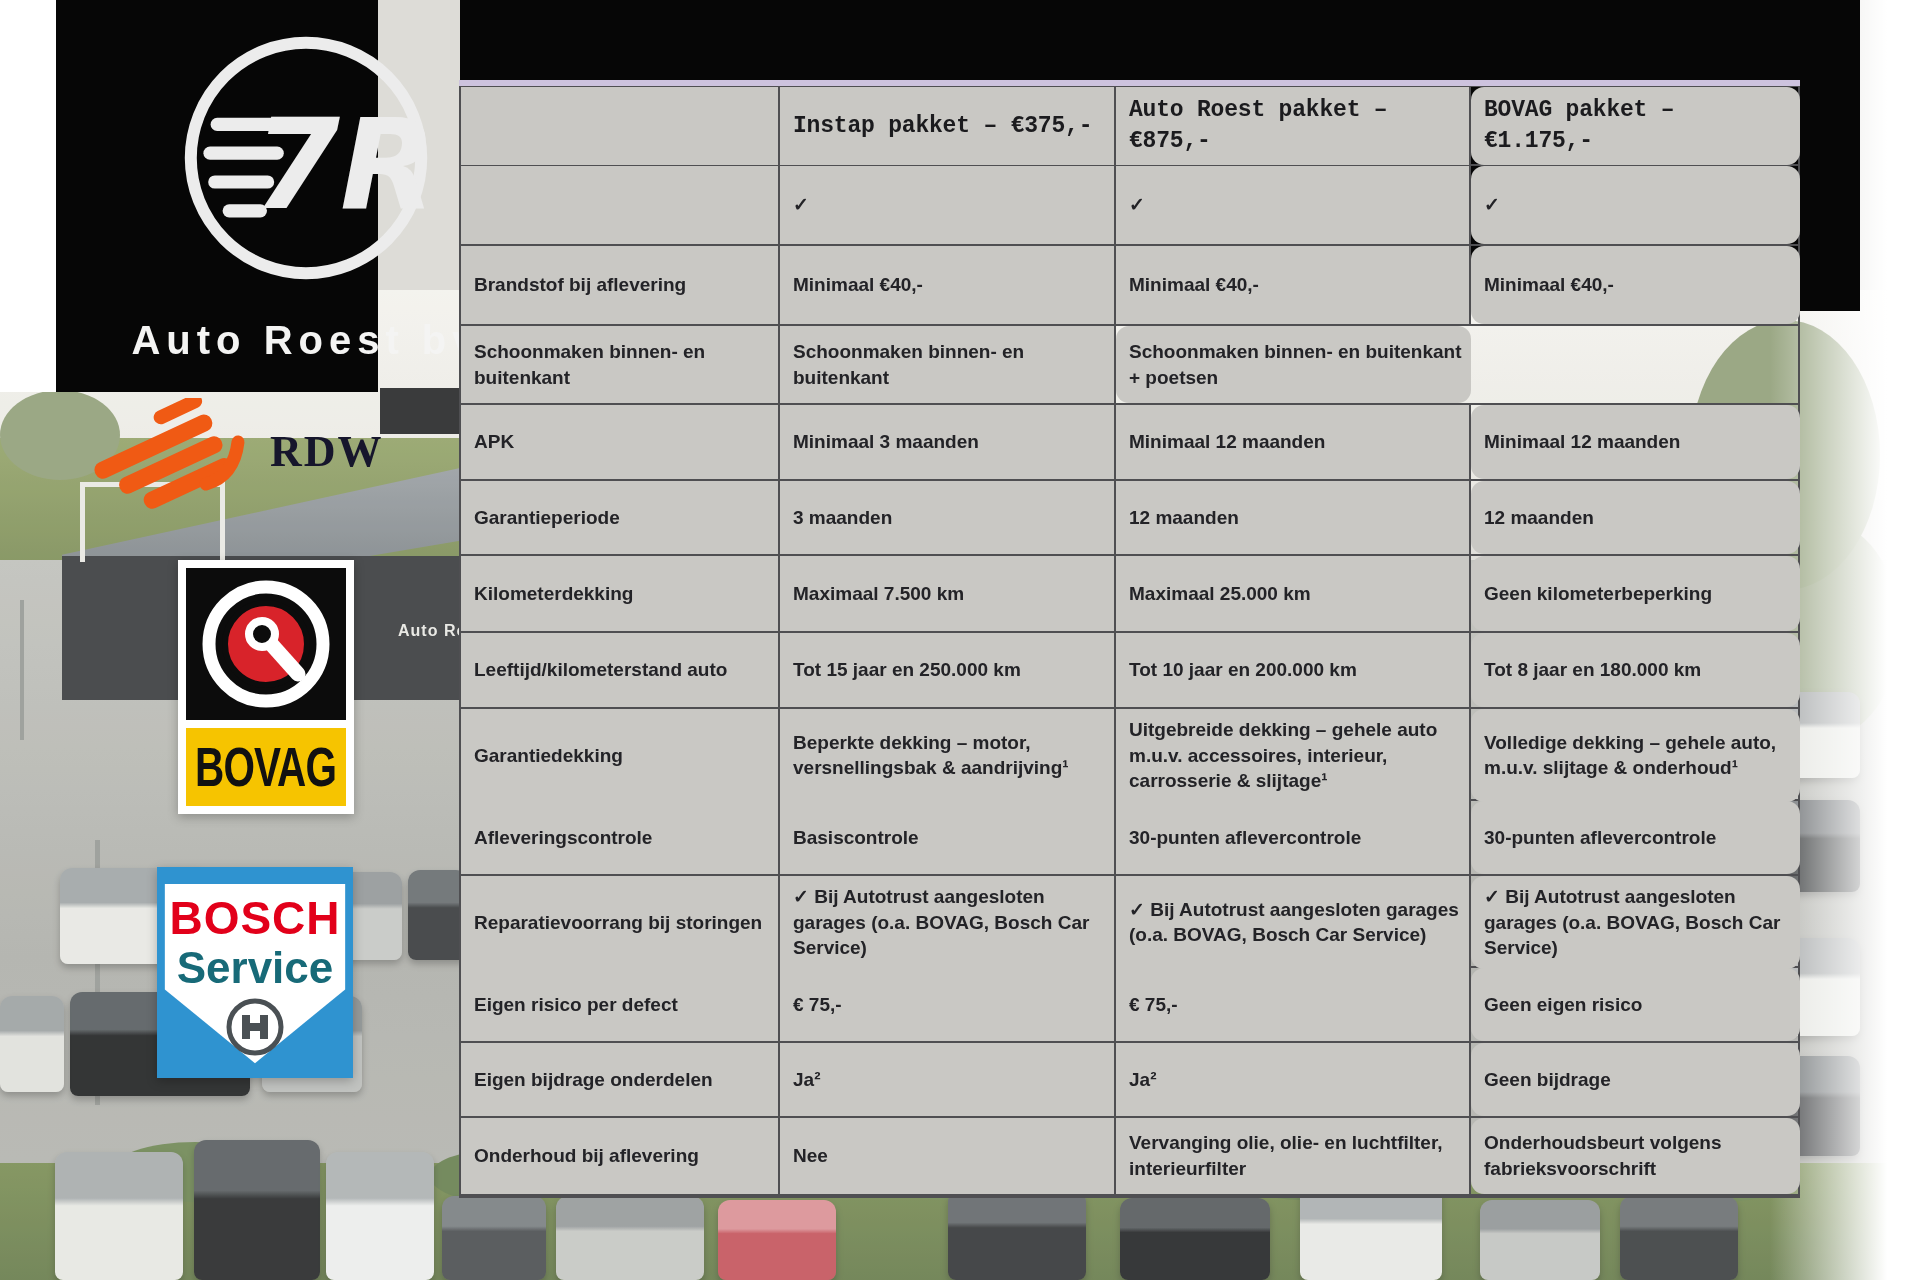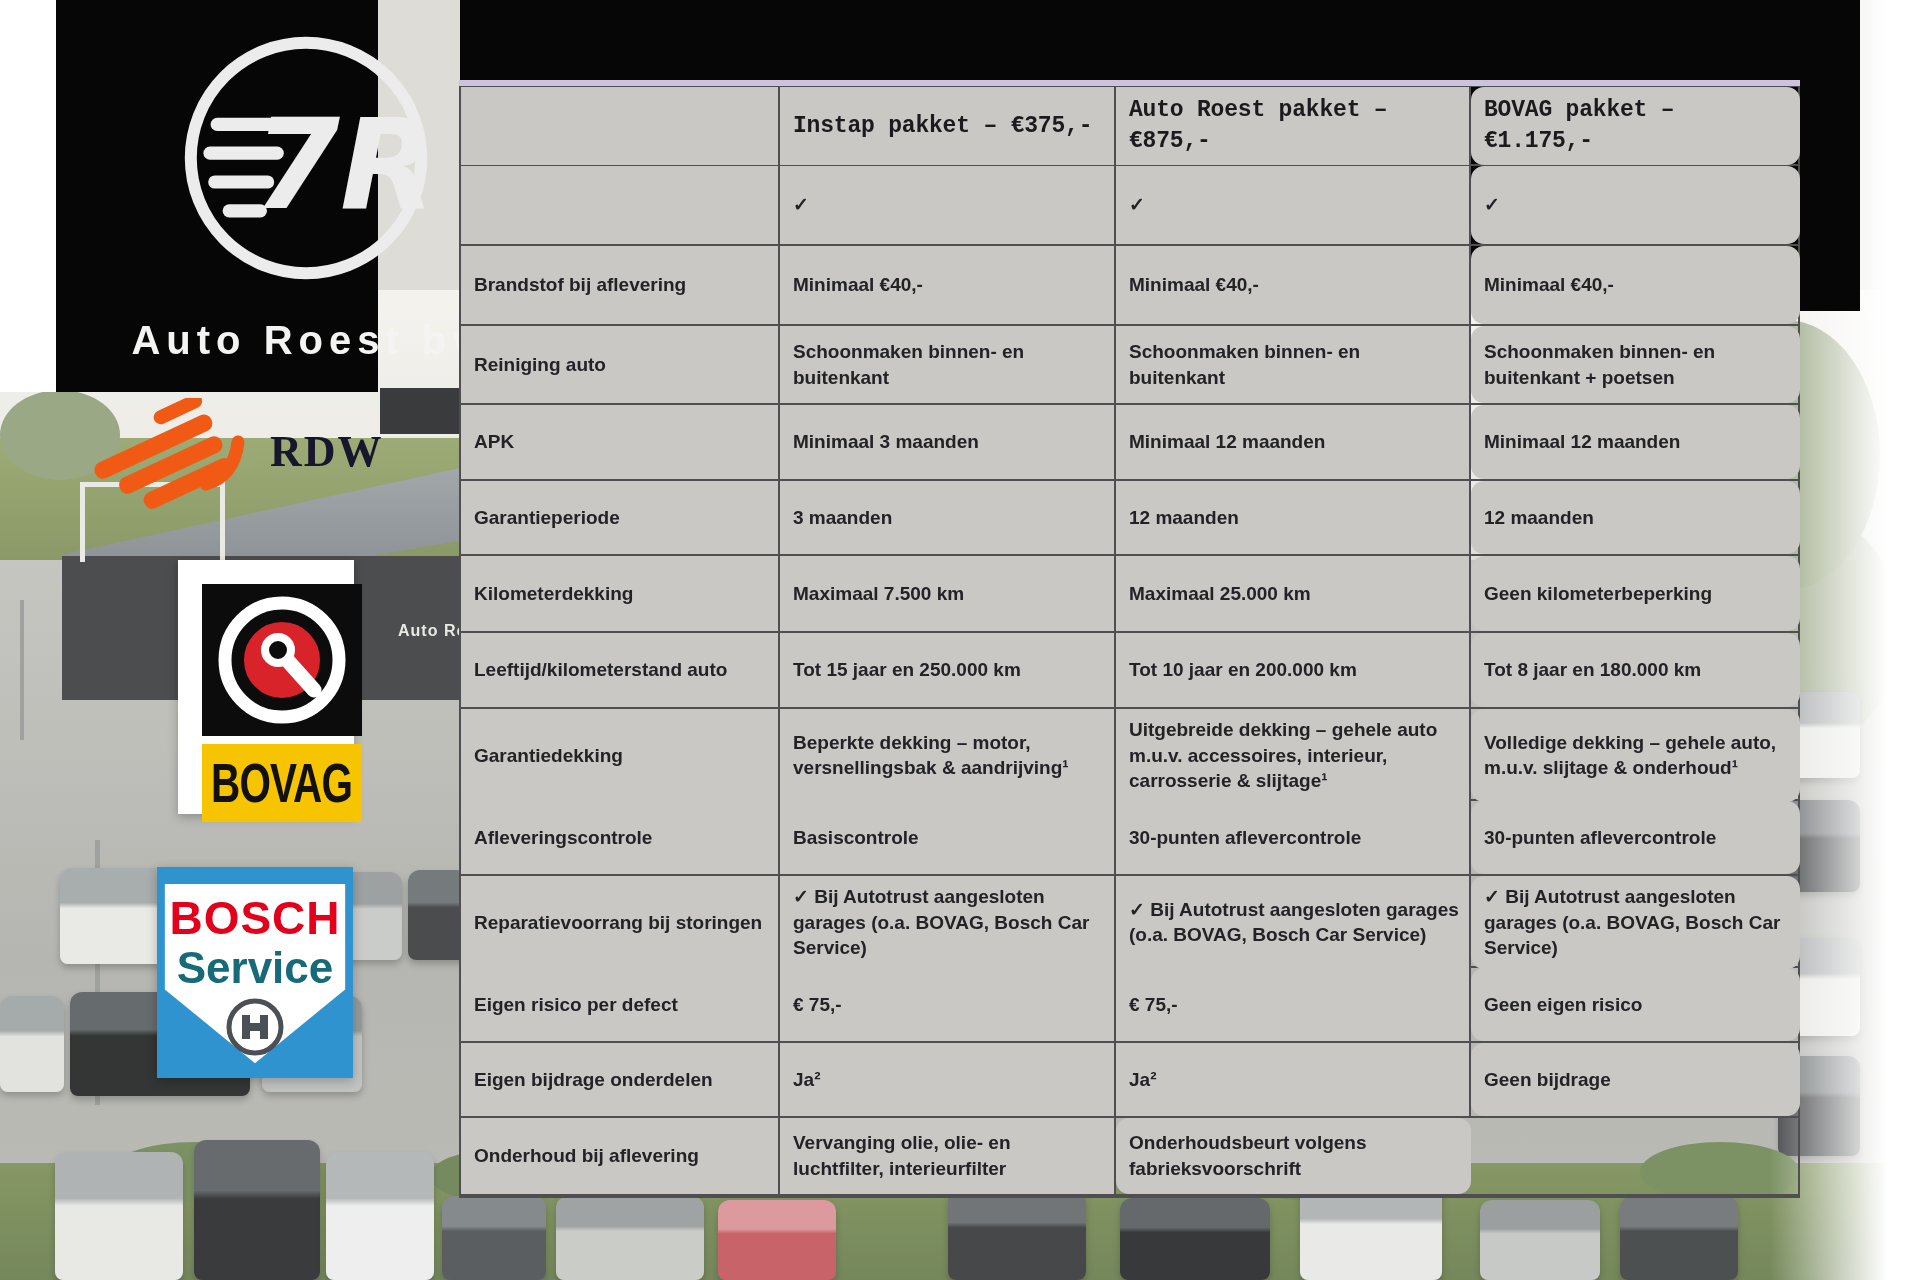--- a/index.html
+++ b/index.html
@@ -44,21 +44,21 @@
   .brand-logo{left:118px;top:26px;width:264px;height:264px;}
   .brand-name{left:60px;top:318px;width:380px;text-align:center;color:#f4f4f3;
       font-size:40px;font-weight:bold;letter-spacing:6px;white-space:nowrap;}
 
   
   .rdw{left:70px;top:398px;width:345px;height:125px;}
   .rdw-wing{position:absolute;left:0;top:0;width:230px;height:125px;}
   .rdw-text{position:absolute;left:200px;top:28px;font-family:"Liberation Serif",serif;
       font-weight:bold;font-size:44px;color:#16162c;letter-spacing:2px;}
   .bovag{left:178px;top:560px;width:176px;height:254px;background:#ffffff;
-         padding:24px;box-shadow:0 3px 10px rgba(0,0,0,.25);}
+         padding:8px;box-shadow:0 3px 10px rgba(0,0,0,.25);}
   .bovag-top{width:160px;height:152px;background:#0c0c0c;}
   .bovag-band{width:160px;height:78px;background:#f6c400;display:flex;
       align-items:center;justify-content:center;margin-top:8px;}
   .bovag-band span{font-size:44px;font-weight:bold;color:#111;
       transform:scale(.92,1.28);letter-spacing:-1px;}
   .bosch{left:157px;top:867px;width:196px;height:211px;background:#2f93d0;
          box-shadow:0 3px 10px rgba(0,0,0,.25);}
   .bosch-shield{position:absolute;left:0;top:0;width:196px;height:211px;background:#ffffff;
       clip-path:polygon(4% 8%,96% 8%,96% 58%,50% 93%,4% 58%);}
   .bosch-line1{position:absolute;left:0;top:24px;width:196px;text-align:center;
@@ -214,21 +214,20 @@
     </div>
 
     <div class="t-row" style="height:80px;">
       <div class="cell rlabel">Brandstof bij aflevering</div>
       <div class="cell">Minimaal €40,-</div>
       <div class="cell">Minimaal €40,-</div>
       <div class="cell">Minimaal €40,-</div>
     </div>
 
     <div class="t-row" style="height:79px;">
-      <div class="cell rlabel">Reiniging auto</div>
       <div class="cell">Schoonmaken binnen- en buitenkant</div>
       <div class="cell">Schoonmaken binnen- en buitenkant</div>
       <div class="cell">Schoonmaken binnen- en buitenkant + poetsen</div>
     </div>
 
     <div class="t-row" style="height:76px;">
       <div class="cell rlabel">APK</div>
       <div class="cell">Minimaal 3 maanden</div>
       <div class="cell">Minimaal 12 maanden</div>
       <div class="cell">Minimaal 12 maanden</div>
@@ -285,18 +284,19 @@
 
     <div class="t-row" style="height:75px;">
       <div class="cell rlabel">Eigen bijdrage onderdelen</div>
       <div class="cell">Ja²</div>
       <div class="cell">Ja²</div>
       <div class="cell">Geen bijdrage</div>
     </div>
 
     <div class="t-row" style="height:78px;">
       <div class="cell rlabel">Onderhoud bij aflevering</div>
+      <div class="cell">Nee</div>
       <div class="cell">Vervanging olie, olie- en luchtfilter, interieurfilter</div>
       <div class="cell">Onderhoudsbeurt volgens fabrieksvoorschrift</div>
     </div>
 
   </div>
 </div>
 
 </body></html>

